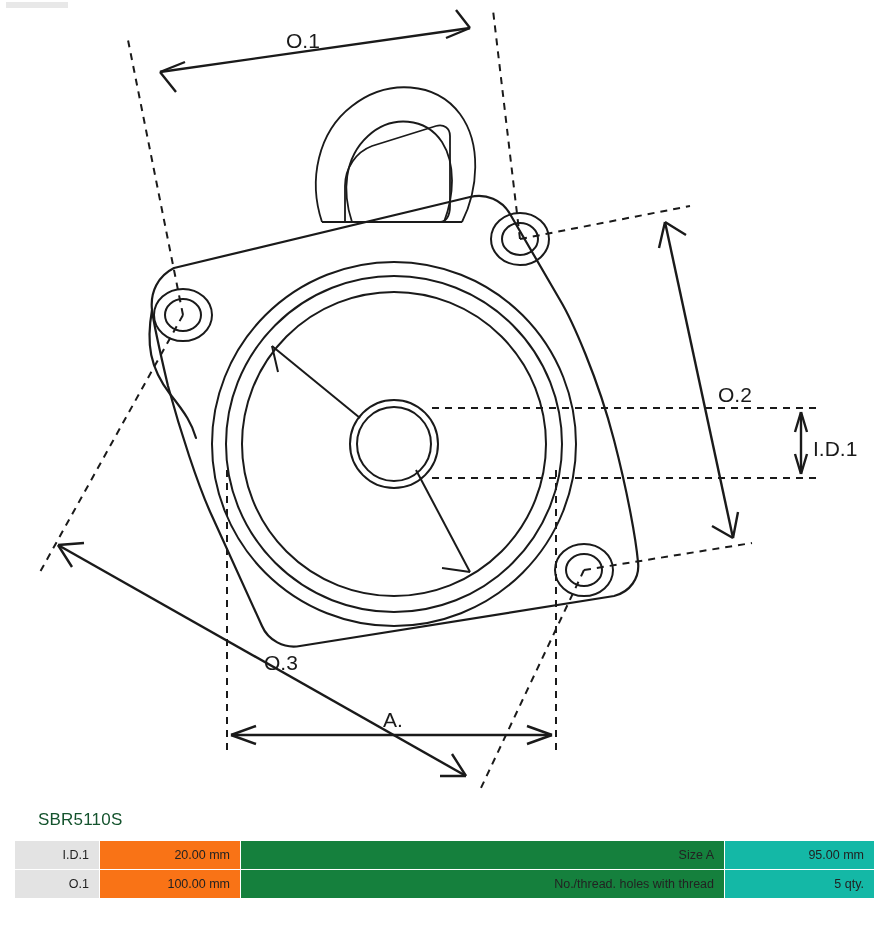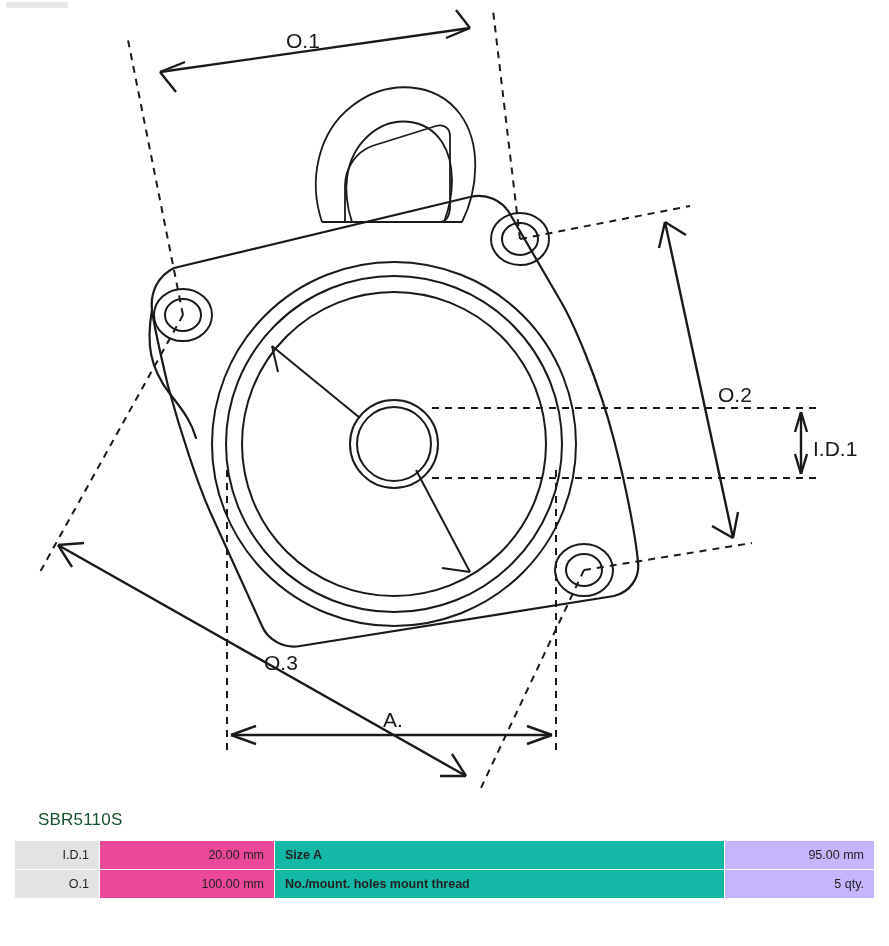--- a/index.html
+++ b/index.html
@@ -45,32 +45,32 @@
     height: 28px;
     background: #e3e3e3;
     white-space: nowrap;
   }
   #spec-table td.label-cell {
     width: 85px;
     text-align: right;
     background: #e3e3e3;
   }
   #spec-table td.value-cell {
-    width: 175px;
-    text-align: right;
-    background: #ec4899;
+    width: 141px;
+    text-align: right;
+    background: #f97316;
   }
   #spec-table td.label-cell-2 {
-    background: #14b8a6;
-    font-weight: bold;
+    text-align: right;
+    background: #15803d;
   }
   #spec-table td.value-cell-2 {
     width: 150px;
     text-align: right;
-    background: #c4b5fd;
+    background: #14b8a6;
   }
   .dim-label {
     font-size: 21px;
     fill: #1a1a1a;
     font-family: "Liberation Sans", sans-serif;
   }
   .corner-mark {
     position: absolute;
     left: 6px;
     top: 2px;
@@ -195,19 +195,19 @@
     <tbody>
       <tr>
         <td class="label-cell">I.D.1</td>
         <td class="value-cell">20.00 mm</td>
         <td class="label-cell-2">Size A</td>
         <td class="value-cell-2">95.00 mm</td>
       </tr>
       <tr>
         <td class="label-cell">O.1</td>
         <td class="value-cell">100.00 mm</td>
-        <td class="label-cell-2">No./mount. holes mount thread</td>
+        <td class="label-cell-2">No./thread. holes with thread</td>
         <td class="value-cell-2">5 qty.</td>
       </tr>
     </tbody>
   </table>
 
 </div>
 
 </body></html>

